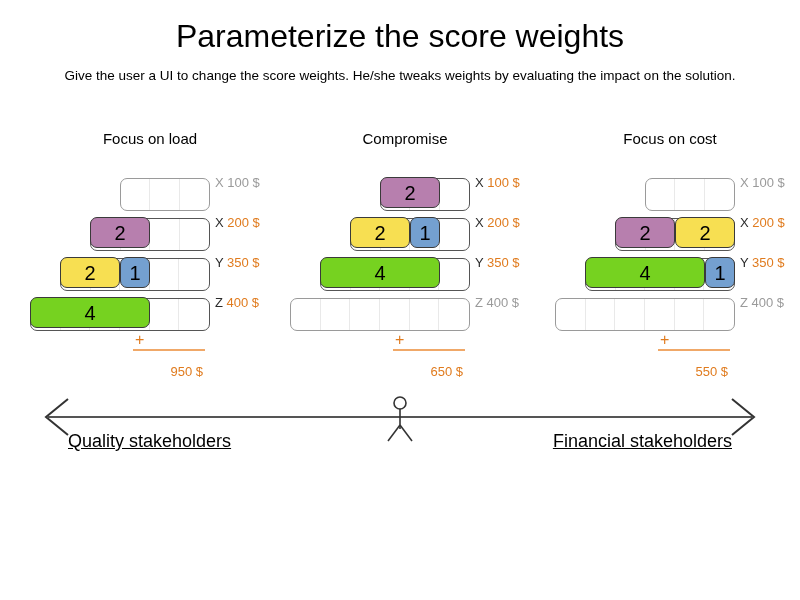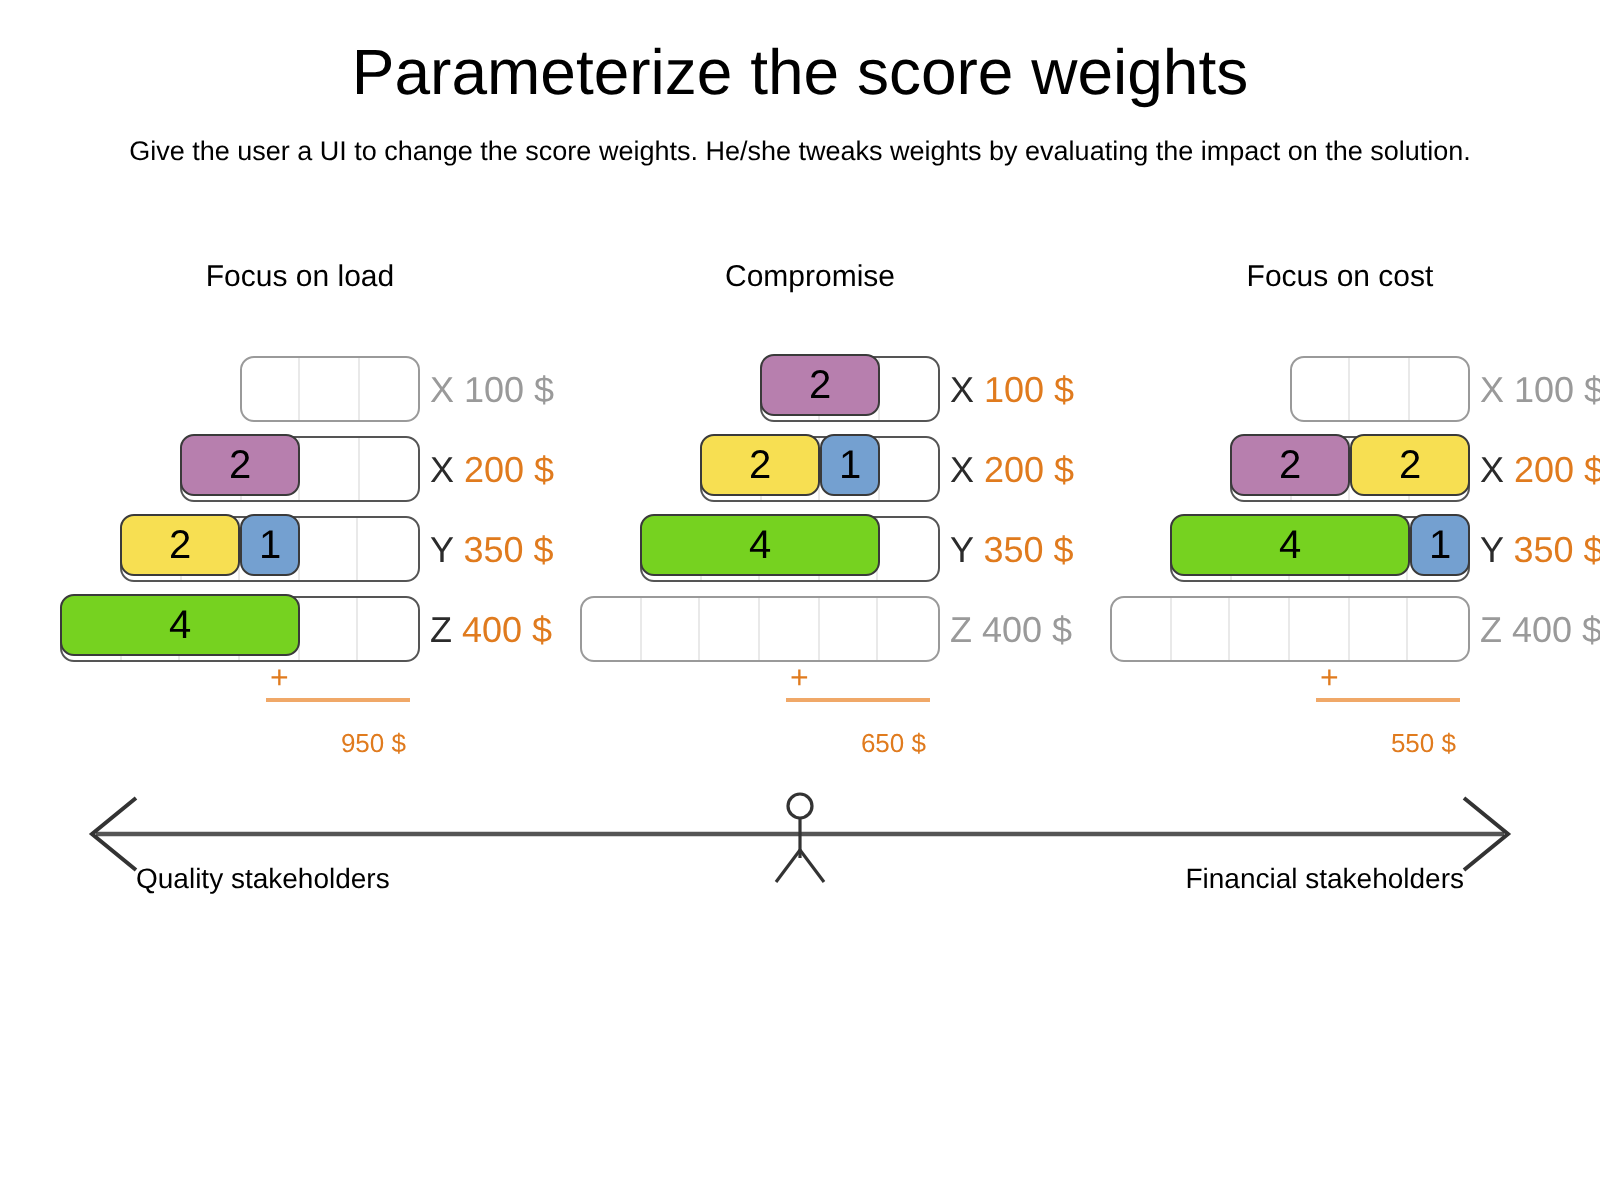--- a/index.html
+++ b/index.html
@@ -102,22 +102,22 @@
     align-items: center;
     justify-content: center;
     font-size: 20px;
     color: #000;
     line-height: 1;
   }
 
   
   .row-label {
     position: absolute;
-    top: 10px;
-    font-size: 18px;
+    top: 0;
+    font-size: 13px;
     white-space: nowrap;
   }
   .row-label .axis { color: #2b2b2b; }
   .row-label .price { color: #e07b1e; }
   .row-label.dim .axis { color: #9a9a9a; }
   .row-label.dim .price { color: #9a9a9a; }
 
   
   .total {
     position: absolute;
@@ -153,23 +153,24 @@
     top: 395px;
     width: 800px;
     height: 200px;
   }
   #axis-svg {
     position: absolute;
     left: 0; top: 0;
   }
   .axis-label {
     position: absolute;
-    font-size: 14px;
+    font-size: 18px;
     color: #000;
     white-space: nowrap;
+    text-decoration: underline;
   }
   .user-caption {
     position: absolute;
     top: 56px;
     left: 400px;
     transform: translateX(-50%);
     text-align: center;
     font-size: 13.5px;
     line-height: 19px;
     color: #000;

